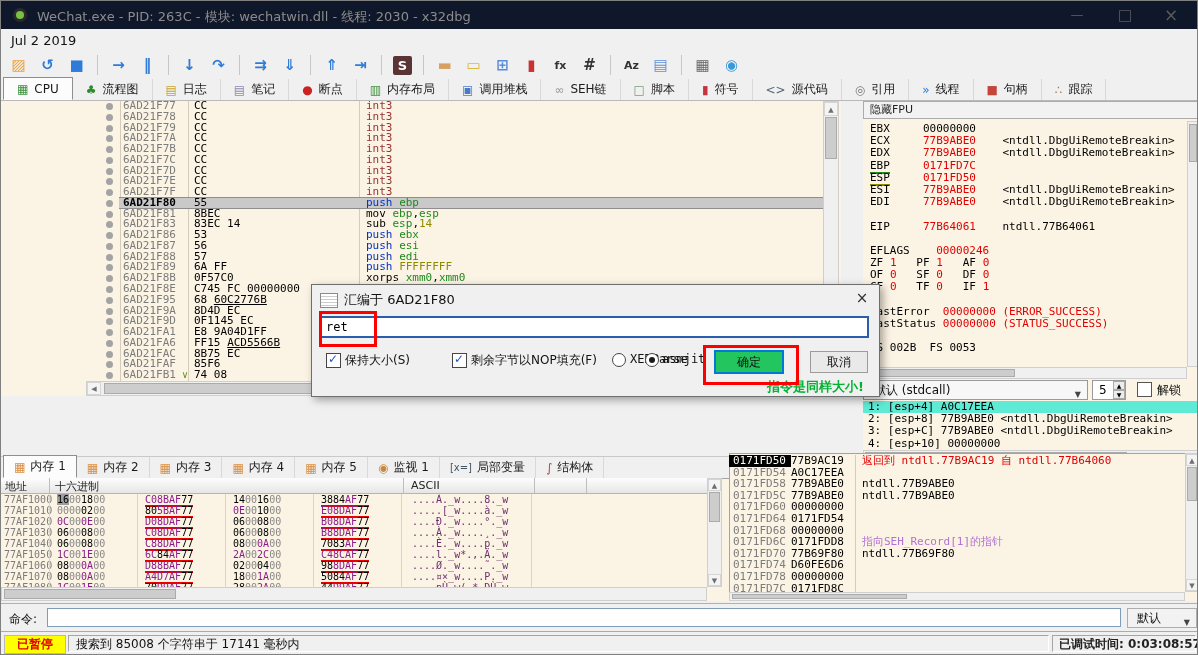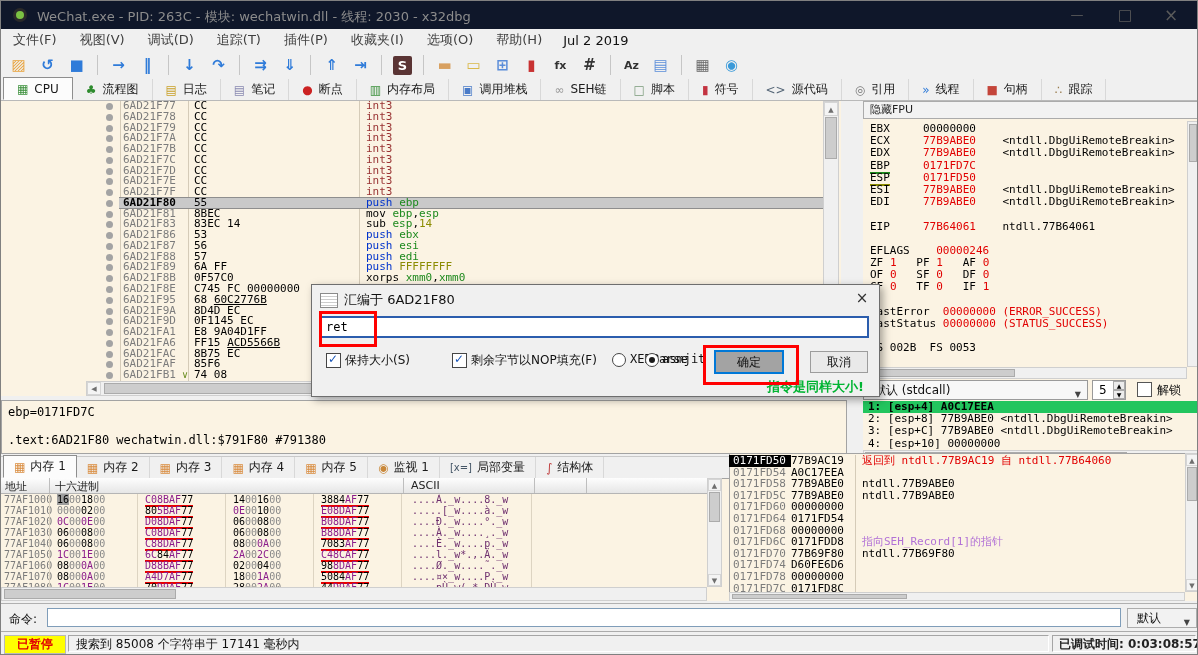--- a/index.html
+++ b/index.html
@@ -58,21 +58,21 @@
   .ug{border-bottom:2px solid #1E8A1E;} .uo{border-bottom:2px solid #8B8B00;}
   #conv-select{position:absolute;left:862px;top:379px;width:225px;height:20px;background:#F7F7F7;border:1px solid #9A9A9A;box-sizing:border-box;font-size:12px;padding-left:10px;line-height:18px;color:#111;}
   #conv-select::after{content:"▼";position:absolute;right:6px;top:5px;font-size:8px;color:#444;}
   #depth-spin{position:absolute;left:1091px;top:379px;width:34px;height:20px;background:#FFF;border:1px solid #9A9A9A;box-sizing:border-box;font-size:12px;padding-left:6px;line-height:18px;}
   #depth-up{position:absolute;left:1112px;top:380px;width:12px;height:9px;font-size:6px;text-align:center;background:#ECECEC;border:1px solid #AAA;box-sizing:border-box;line-height:8px;}
   #depth-dn{position:absolute;left:1112px;top:389px;width:12px;height:9px;font-size:6px;text-align:center;background:#ECECEC;border:1px solid #AAA;box-sizing:border-box;line-height:7px;}
   #unlock-box{position:absolute;left:1136px;top:381px;width:13px;height:13px;background:#FFF;border:1px solid #555;}
   #unlock-label{position:absolute;left:1156px;top:381px;font-size:12px;color:#111;}
   #args{position:absolute;left:862px;top:400px;width:336px;height:49px;overflow:hidden;}
   .aline{height:12.2px;line-height:12.2px;font-family:"DejaVu Sans Mono",monospace;font-size:11px;white-space:pre;padding-left:5px;color:#000;}
-  .aline.sel{background:#22c55e;font-weight:bold;}
+  .aline.sel{background:#5eead4;}
   
   #memtabs{position:absolute;left:0;top:455px;width:728px;height:22px;background:#F0F0F0;display:flex;align-items:flex-end;padding-left:2px;box-sizing:border-box;border-top:1px solid #C9C9C9;}
   .mtab{display:flex;align-items:center;gap:5px;padding:0 10px;font-size:12px;height:21px;border-right:1px solid #D8D8D8;white-space:nowrap;color:#1A1A1A;}
   .mtab.active{background:#FCFCFC;border:1px solid #8E8E8E;border-bottom:1px solid #FCFCFC;}
   #membg{position:absolute;left:0;top:477px;width:728px;height:123px;background:#FBF3E3;border-top:1px solid #A3A3A3;box-sizing:border-box;}
   #memhdr{position:absolute;left:0;top:477px;width:706px;height:16px;background:linear-gradient(#FDFDFD,#E6E6E6);border-bottom:1px solid #B5B5B5;box-sizing:border-box;font-size:11px;color:#222;}
   #memhdr .hsep{position:absolute;top:0;width:1px;height:15px;background:#BEBEBE;}
   #hdr-addr{position:absolute;left:4px;top:1px;} #hdr-hex{position:absolute;left:54px;top:1px;} #hdr-ascii{position:absolute;left:410px;top:1px;}
   #memrows{position:absolute;left:0;top:493px;width:706px;height:93px;overflow:hidden;}
   .mrow{display:flex;height:11px;line-height:11px;font-family:"DejaVu Sans Mono",monospace;font-size:10px;white-space:pre;}
@@ -113,21 +113,21 @@
   #dlg-input{position:absolute;left:8px;top:31px;width:549px;height:22px;border:2px solid #2B5DAD;background:#FFF;font-family:"DejaVu Sans Mono",monospace;font-size:12px;box-sizing:border-box;padding:0 4px;}
   .dlg-cb{position:absolute;width:13px;height:13px;background:#FFF;border:1px solid #454545;}
   .dlg-cb.checked::after{content:"✓";position:absolute;left:1px;top:-2px;color:#1A56B8;font-size:12px;font-weight:bold;}
   .dlg-rad{position:absolute;width:12px;height:12px;border:1px solid #454545;border-radius:50%;background:#FFF;}
   .dlg-rad.sel::after{content:"";position:absolute;left:2.5px;top:2.5px;width:6px;height:6px;border-radius:50%;background:#1A1A1A;}
   .dlg-label{position:absolute;top:67px;font-size:12px;color:#111;white-space:nowrap;}
   #cb1{left:14px;top:68px;} #cb1-label{left:33px;}
   #cb2{left:140px;top:68px;} #cb2-label{left:159px;}
   #rad1{left:300px;top:68px;} #rad1-label{left:318px;font-family:"DejaVu Sans Mono",monospace;}
   #rad2{left:333px;top:68px;} #rad2-label{left:350px;font-family:"DejaVu Sans Mono",monospace;}
-  #btn-ok{position:absolute;left:402px;top:65px;width:70px;height:24px;border:2px solid #0078D7;background:#a3a3a3;font-size:12px;text-align:center;line-height:20px;box-sizing:border-box;color:#111;}
+  #btn-ok{position:absolute;left:402px;top:65px;width:70px;height:24px;border:2px solid #0078D7;background:#22c55e;font-size:12px;text-align:center;line-height:20px;box-sizing:border-box;color:#111;}
   #btn-cancel{position:absolute;left:498px;top:66px;width:58px;height:22px;border:1px solid #9C9C9C;background:#E9E9E9;font-size:12px;text-align:center;line-height:20px;box-sizing:border-box;color:#111;}
   #dlg-hint{position:absolute;right:15px;top:93px;font-size:13px;font-weight:bold;color:#00B432;}
   
   #rad1-label,#rad2-label{top:67px;}
   
   .annbox{position:absolute;border:3px solid #FF0000;z-index:30;}
   #ann-input{left:318px;top:310px;width:52px;height:30px;}
   #ann-ok{left:702px;top:344px;width:90px;height:34px;}
 </style>
 </head>
@@ -137,30 +137,20 @@
 
   <div id="titlebar">
     <span id="bug-icon"></span>
     <span id="title-text">WeChat.exe - PID: 263C - 模块: wechatwin.dll - 线程: 2030 - x32dbg</span>
     <span class="winbtn" id="btn-min"></span>
     <span class="winbtn" id="btn-max"></span>
     <span class="winbtn" id="btn-close"></span>
   </div>
 
   <div id="menubar">
-    <span id="menu-items" style="display:flex;">
-        <span class="menu-item">文件(F)</span>
-        <span class="menu-item">视图(V)</span>
-        <span class="menu-item">调试(D)</span>
-        <span class="menu-item">追踪(T)</span>
-        <span class="menu-item">插件(P)</span>
-        <span class="menu-item">收藏夹(I)</span>
-        <span class="menu-item">选项(O)</span>
-        <span class="menu-item">帮助(H)</span>
-      </span>
     <span id="menu-date">Jul 2 2019</span>
   </div>
 
   <div id="toolbar">
       <span class="tb-icon" style="color: rgb(232, 163, 61);">▨</span>
       <span class="tb-icon" style="color: rgb(47, 123, 217);">↺</span>
       <span class="tb-icon" style="color: rgb(47, 123, 217);">■</span>
       <span class="tb-sep"></span>
       <span class="tb-icon" style="color: rgb(47, 123, 217);">→</span>
       <span class="tb-icon" style="color: rgb(47, 123, 217);">‖</span>
@@ -293,24 +283,20 @@
     <div class="sthumb" style="left:1px;top:15px;width:12px;height:42px;"></div>
     <div class="sbtn" style="left:0;bottom:0;width:14px;height:14px;line-height:14px;">▼</div>
   </div>
 
   <div class="sbh" style="left:85px;top:380px;width:737px;height:15px;">
     <div class="sbtn" style="left:0;top:0;width:14px;height:13px;line-height:13px;">◀</div>
     <div class="sthumb" style="left:17px;top:1px;width:215px;height:11px;"></div>
     <div class="sbtn" style="right:0;top:0;width:14px;height:13px;line-height:13px;">▶</div>
   </div>
 
-  <div id="infopane">
-    <div id="info-line1">ebp=0171FD7C</div>
-    <div id="info-line2">.text:6AD21F80 wechatwin.dll:$791F80 #791380</div>
-  </div>
 
   <div id="regbg"></div>
   <div id="fpu-btn">隐藏FPU</div>
   <div id="reg-lines">
       <div class="rline"><span>EBX     </span><span>00000000</span></div>
       <div class="rline"><span>ECX     </span><span class="c-r">77B9ABE0</span><span>    </span><span>&lt;ntdll.DbgUiRemoteBreakin&gt;</span></div>
       <div class="rline"><span>EDX     </span><span class="c-r">77B9ABE0</span><span>    </span><span>&lt;ntdll.DbgUiRemoteBreakin&gt;</span></div>
       <div class="rline"><span class="ug">EBP</span><span>     </span><span class="c-r">0171FD7C</span></div>
       <div class="rline"><span class="uo">ESP</span><span>     </span><span class="c-r">0171FD50</span></div>
       <div class="rline"><span>ESI     </span><span class="c-r">77B9ABE0</span><span>    </span><span>&lt;ntdll.DbgUiRemoteBreakin&gt;</span></div>

